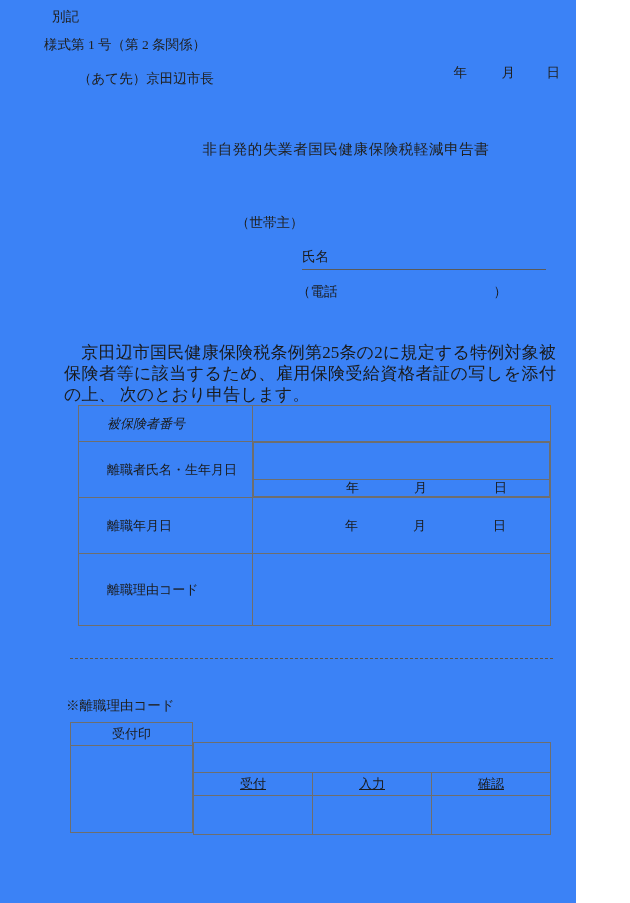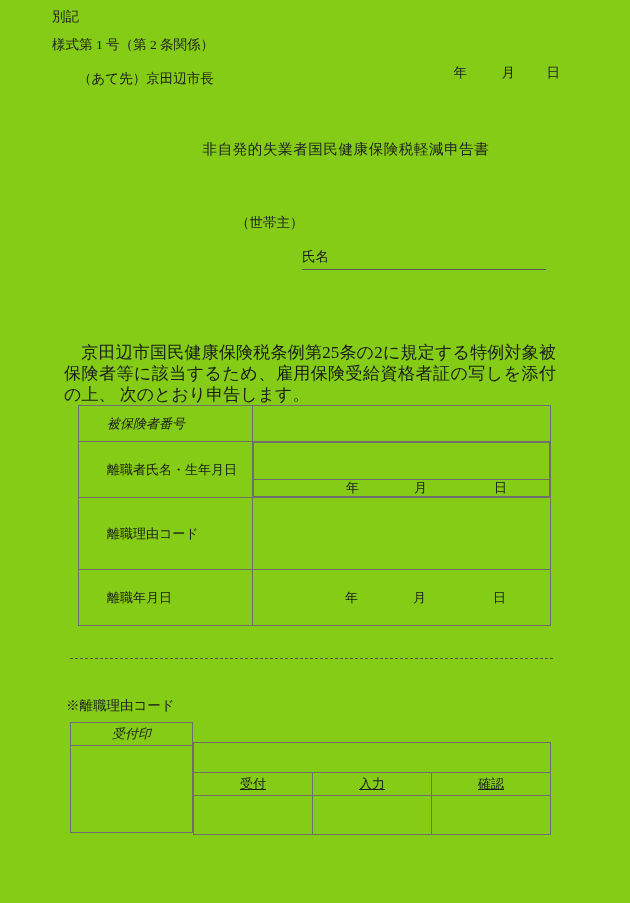--- a/index.html
+++ b/index.html
@@ -6,37 +6,37 @@
     margin: 0;
     padding: 0;
     background: #ffffff;
   }
   body {
     font-family: "Liberation Serif", "DejaVu Serif", serif;
     color: #1a1a1a;
   }
   #page {
     position: relative;
-    width: 630px;
+    width: 576px;
     height: 903px;
-    background: #84cc16;
+    background: #3b82f6;
     overflow: hidden;
   }
   .abs { position: absolute; }
 
   .txt {
     font-size: 13.5px;
     line-height: 1.0;
     white-space: pre;
     color: #20201f;
   }
 
   
   #bekki      { left: 52px;  top: 10px; }
-  #form-no    { left: 52px;  top: 38px; }
+  #form-no    { left: 44px;  top: 38px; }
   #date-line  { left: 440px; top: 52px; }
   #date-line span { display: inline-block; }
   .d-y { width: 48px; }
   .d-m { width: 45px; }
   #addressee  { left: 78px;  top: 72px; }
 
   
   #doc-title {
     left: 0; top: 142px;
     width: 630px;
@@ -130,21 +130,20 @@
   }
 
   
   #office-label { left: 66px; top: 699px; font-size: 13.5px; }
 
   #stamp-box {
     left: 70px; top: 722px;
     width: 123px; height: 111px;
     border: 1px solid #6e6e6e;
     box-sizing: border-box;
-    font-style: italic;
   }
   #stamp-head {
     position: absolute;
     left: 0; top: 0;
     width: 100%; height: 23px;
     border-bottom: 1px solid #6e6e6e;
     box-sizing: border-box;
     display: flex;
     align-items: center;
     justify-content: center;
@@ -200,20 +199,24 @@
   <div class="abs txt" id="doc-title">非自発的失業者国民健康保険税軽減申告書</div>
 
   <div class="abs txt" id="householder-label">（世帯主）</div>
 
 
   <div class="field-row" id="row-name">
     <span class="field-label">氏名</span>
     <span class="field-rule" style="width:244px;"></span>
   </div>
 
+  <div class="field-row" id="row-phone">
+    <span class="field-label">（電話</span>
+    <span class="phone-close">）</span>
+  </div>
 
   <div class="abs" id="body-para">　京田辺市国民健康保険税条例第25条の2に規定する特例対象被保険者等に該当するため、雇用保険受給資格者証の写しを添付の上、 次のとおり申告します。</div>
 
   <table class="abs" id="main-table">
     <tbody>
       <tr>
         <td class="lbl-col" style="height:35px;font-style:italic;">被保険者番号</td>
         <td class="val-col"></td>
       </tr>
 
@@ -233,34 +236,34 @@
                     <span class="d">日</span>
                   </div>
                 </td>
               </tr>
             </tbody>
           </table>
         </td>
       </tr>
 
       <tr>
-        <td class="lbl-col" style="height:71px;">離職理由コード</td>
-        <td class="val-col"></td>
-      </tr>
-
-      <tr>
         <td class="lbl-col" style="height:55px;">離職年月日</td>
         <td class="val-col">
           <div class="ymd" style="height:55px;">
             <span class="y">年</span>
             <span class="m">月</span>
             <span class="d">日</span>
           </div>
         </td>
       </tr>
+
+      <tr>
+        <td class="lbl-col" style="height:71px;">離職理由コード</td>
+        <td class="val-col"></td>
+      </tr>
     </tbody>
   </table>
 
   <div class="abs" id="dashed-sep"></div>
 
   <div class="abs txt" id="office-label">※離職理由コード</div>
 
   <div class="abs" id="stamp-box">
     <div id="stamp-head">受付印</div>
     <div id="stamp-body"></div>

